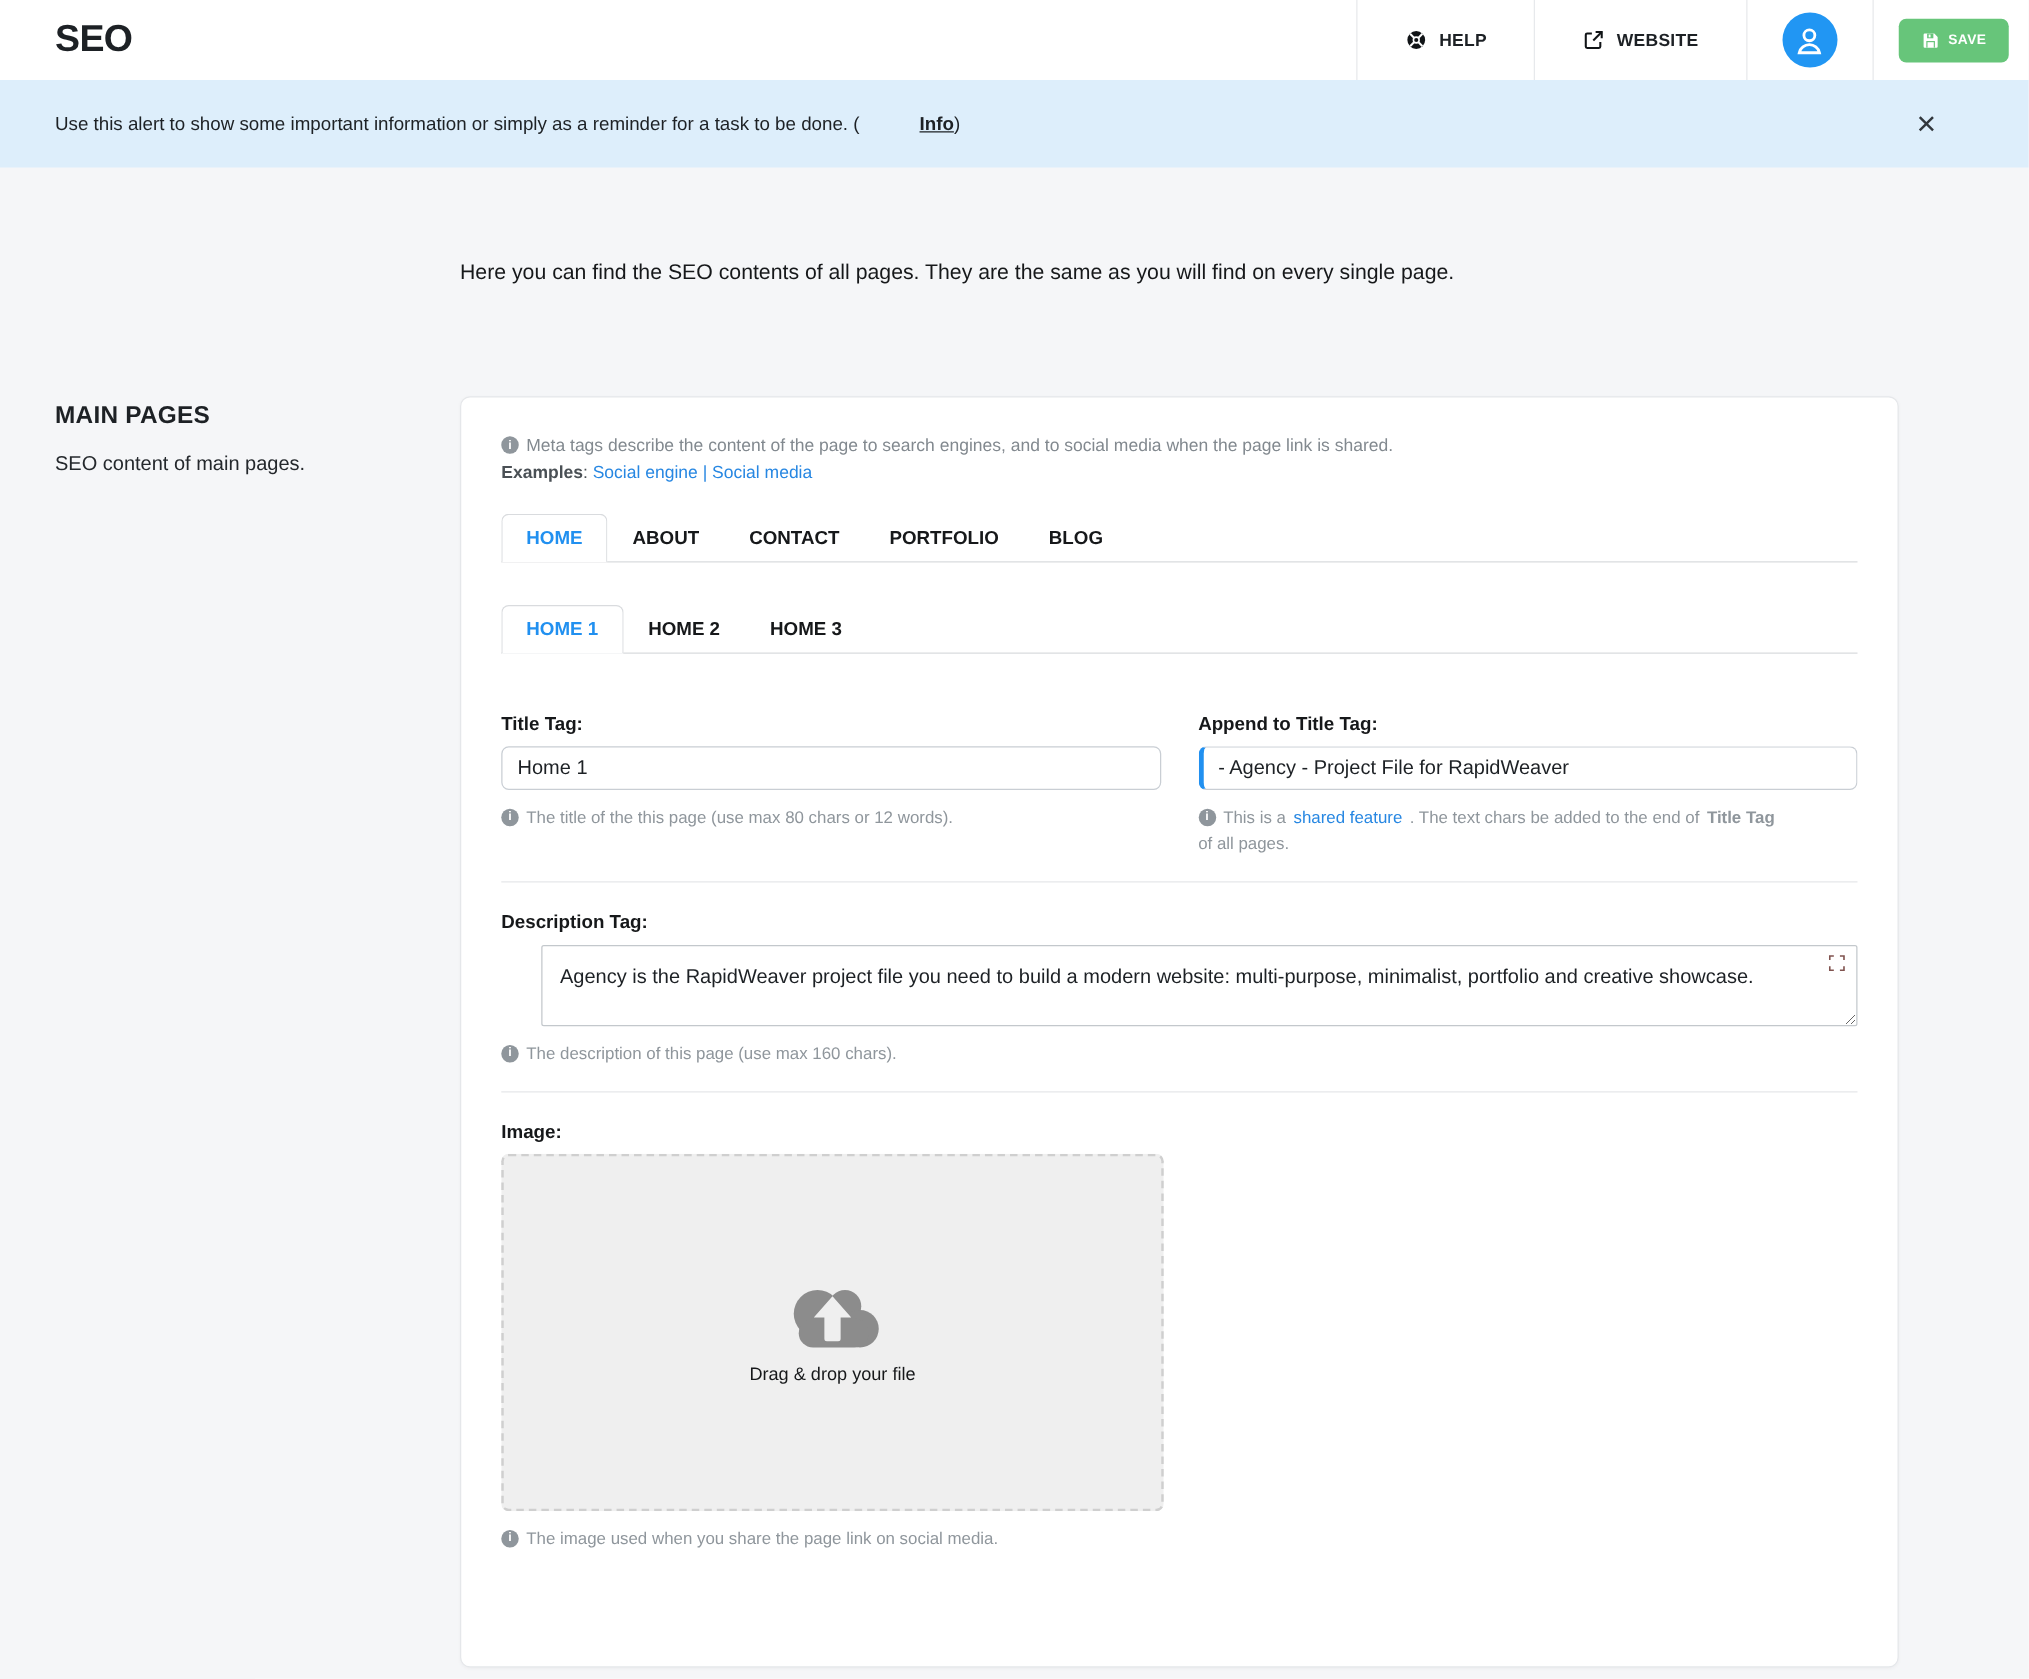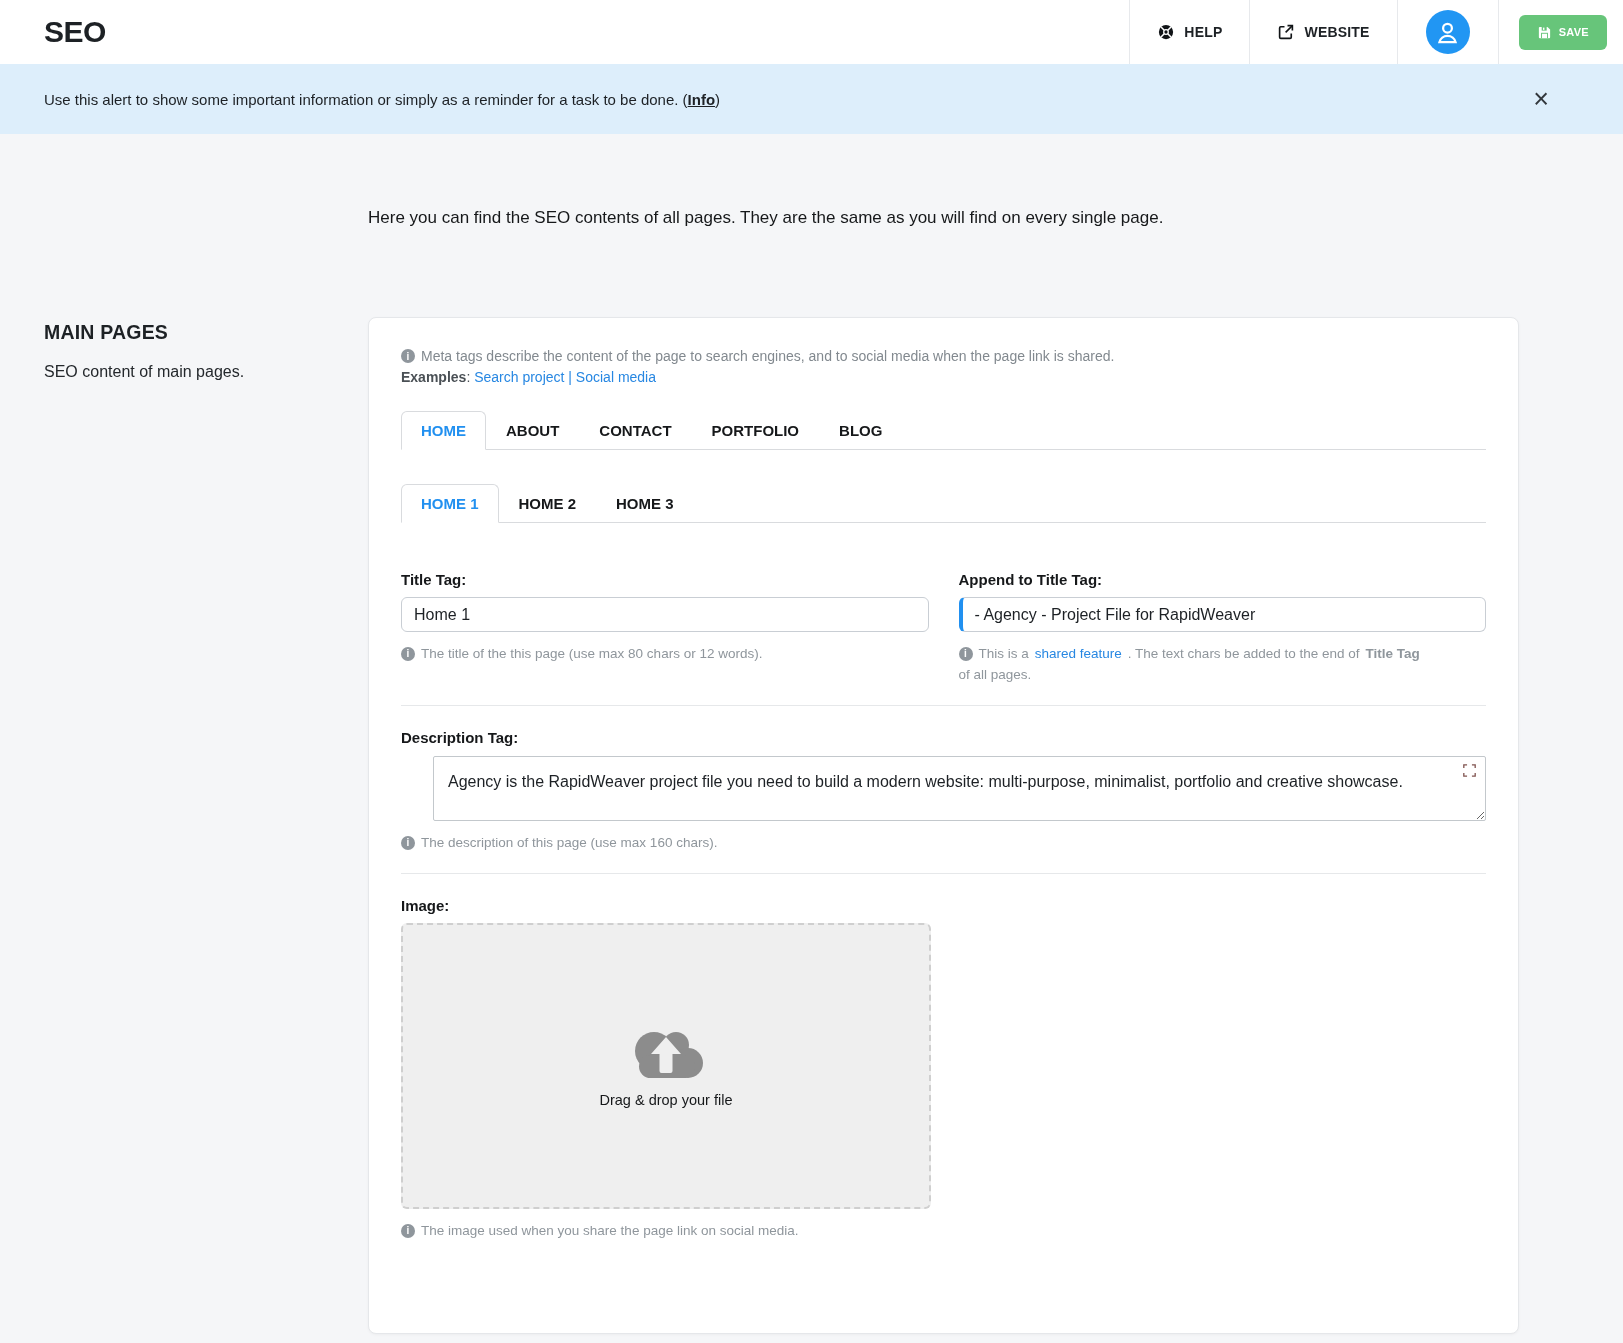--- a/index.html
+++ b/index.html
@@ -26,21 +26,21 @@
     padding-left: 44px;
     font-size: 30px;
     font-weight: bold;
     letter-spacing: -0.5px;
   }
   .header-actions { display: flex; align-items: stretch; }
   .header-cell {
     display: flex;
     align-items: center;
     gap: 9px;
-    padding: 0 27px;
+    padding: 0 38px;
     border-left: 1px solid #e7e9ec;
     font-size: 14px;
     font-weight: bold;
     letter-spacing: 0.2px;
     cursor: pointer;
     white-space: nowrap;
   }
   .avatar-cell { padding: 0 28px; }
   .avatar {
     width: 44px; height: 44px;
@@ -66,21 +66,21 @@
   
   .alert {
     display: flex;
     align-items: center;
     background: #ddeefb;
     padding: 25px 70px 25px 44px;
     font-size: 15px;
     color: #1d2125;
   }
   .alert-text { flex: 1; }
-  .alert-info { font-weight: bold; text-decoration: underline; cursor: pointer; }
+  .alert-info { font-weight: bold; text-decoration: underline; cursor: pointer; margin-left: 48px; }
   .alert-close {
     font-size: 27px;
     font-weight: 300;
     line-height: 20px;
     color: #32373c;
     cursor: pointer;
     padding: 0 4px;
   }
 
   
@@ -292,21 +292,21 @@
 
     <div class="right-col">
       <div class="card">
 
         <div class="meta-line">
           <span class="info-icon">i</span>
           <span>Meta tags describe the content of the page to search engines, and to social media when the page link is shared.</span>
         </div>
         <div class="examples-line">
           <span class="examples-label">Examples</span><span class="examples-colon">:</span>
-          <a class="link">Search project</a>
+          <a class="link">Social engine</a>
           <span class="examples-sep">|</span>
           <a class="link">Social media</a>
         </div>
 
         <div class="tabs">
           <div class="tab active">HOME</div>
           <div class="tab">ABOUT</div>
           <div class="tab">CONTACT</div>
           <div class="tab">PORTFOLIO</div>
           <div class="tab">BLOG</div>

